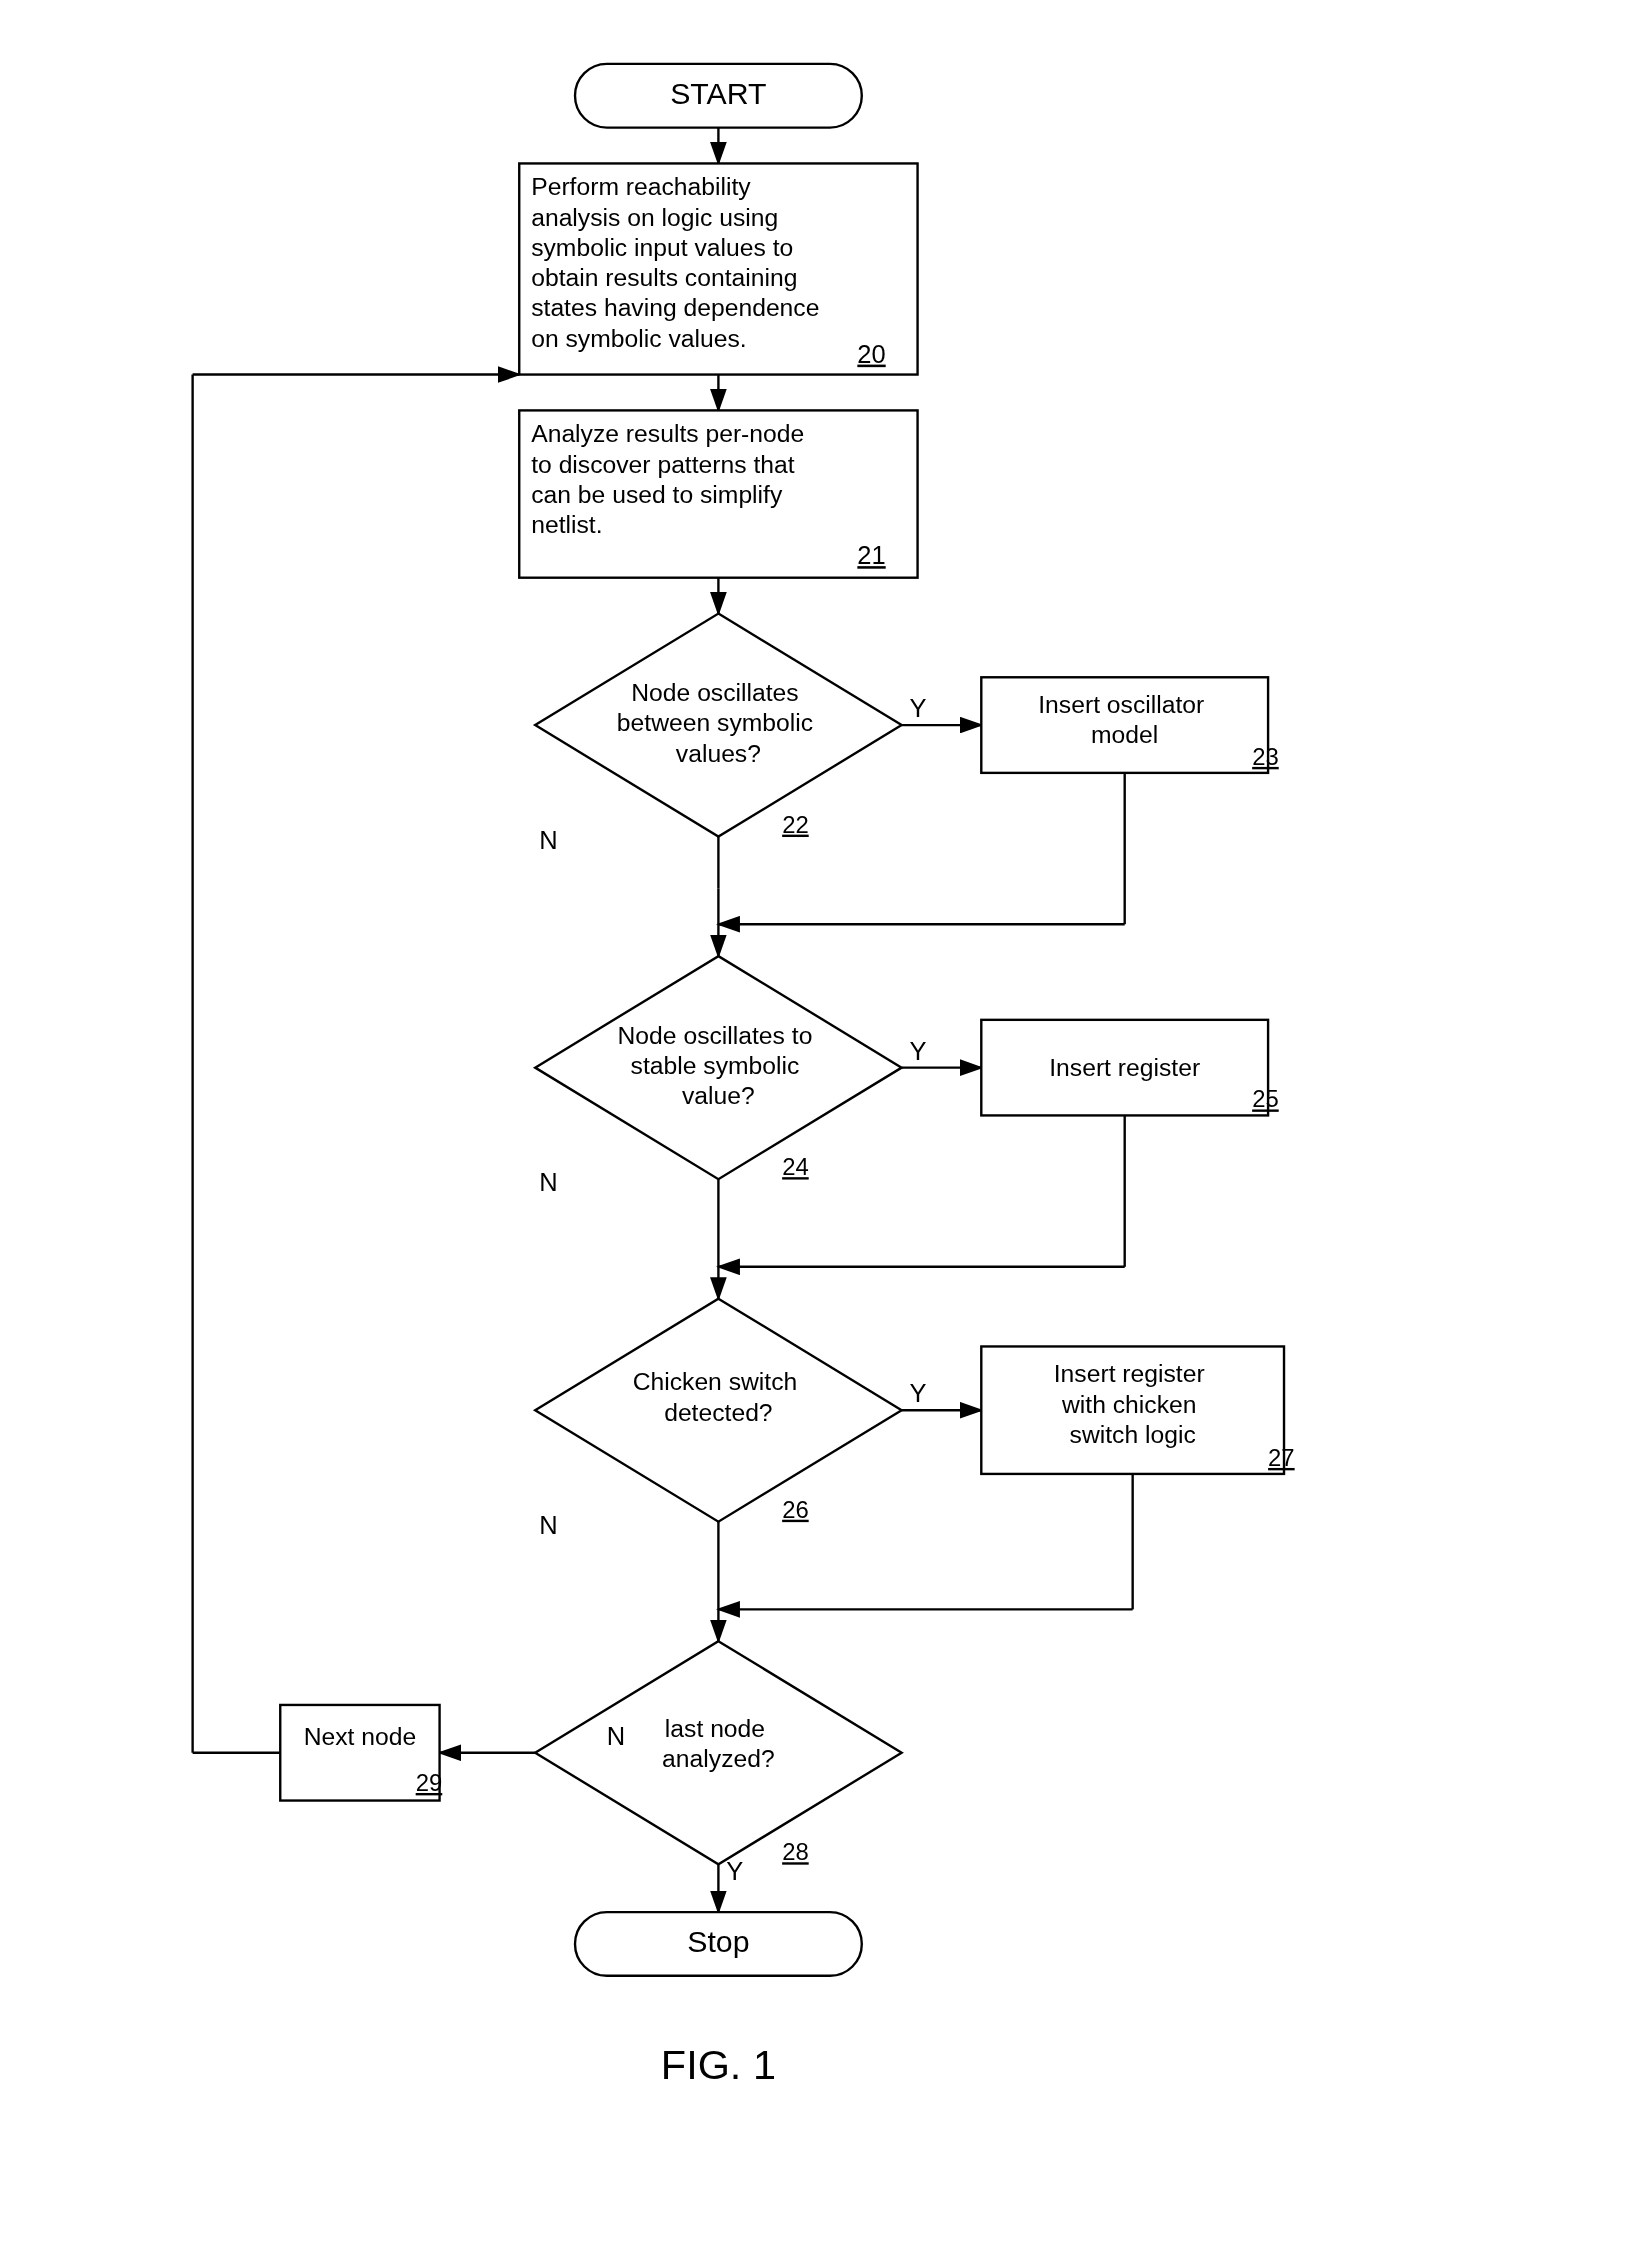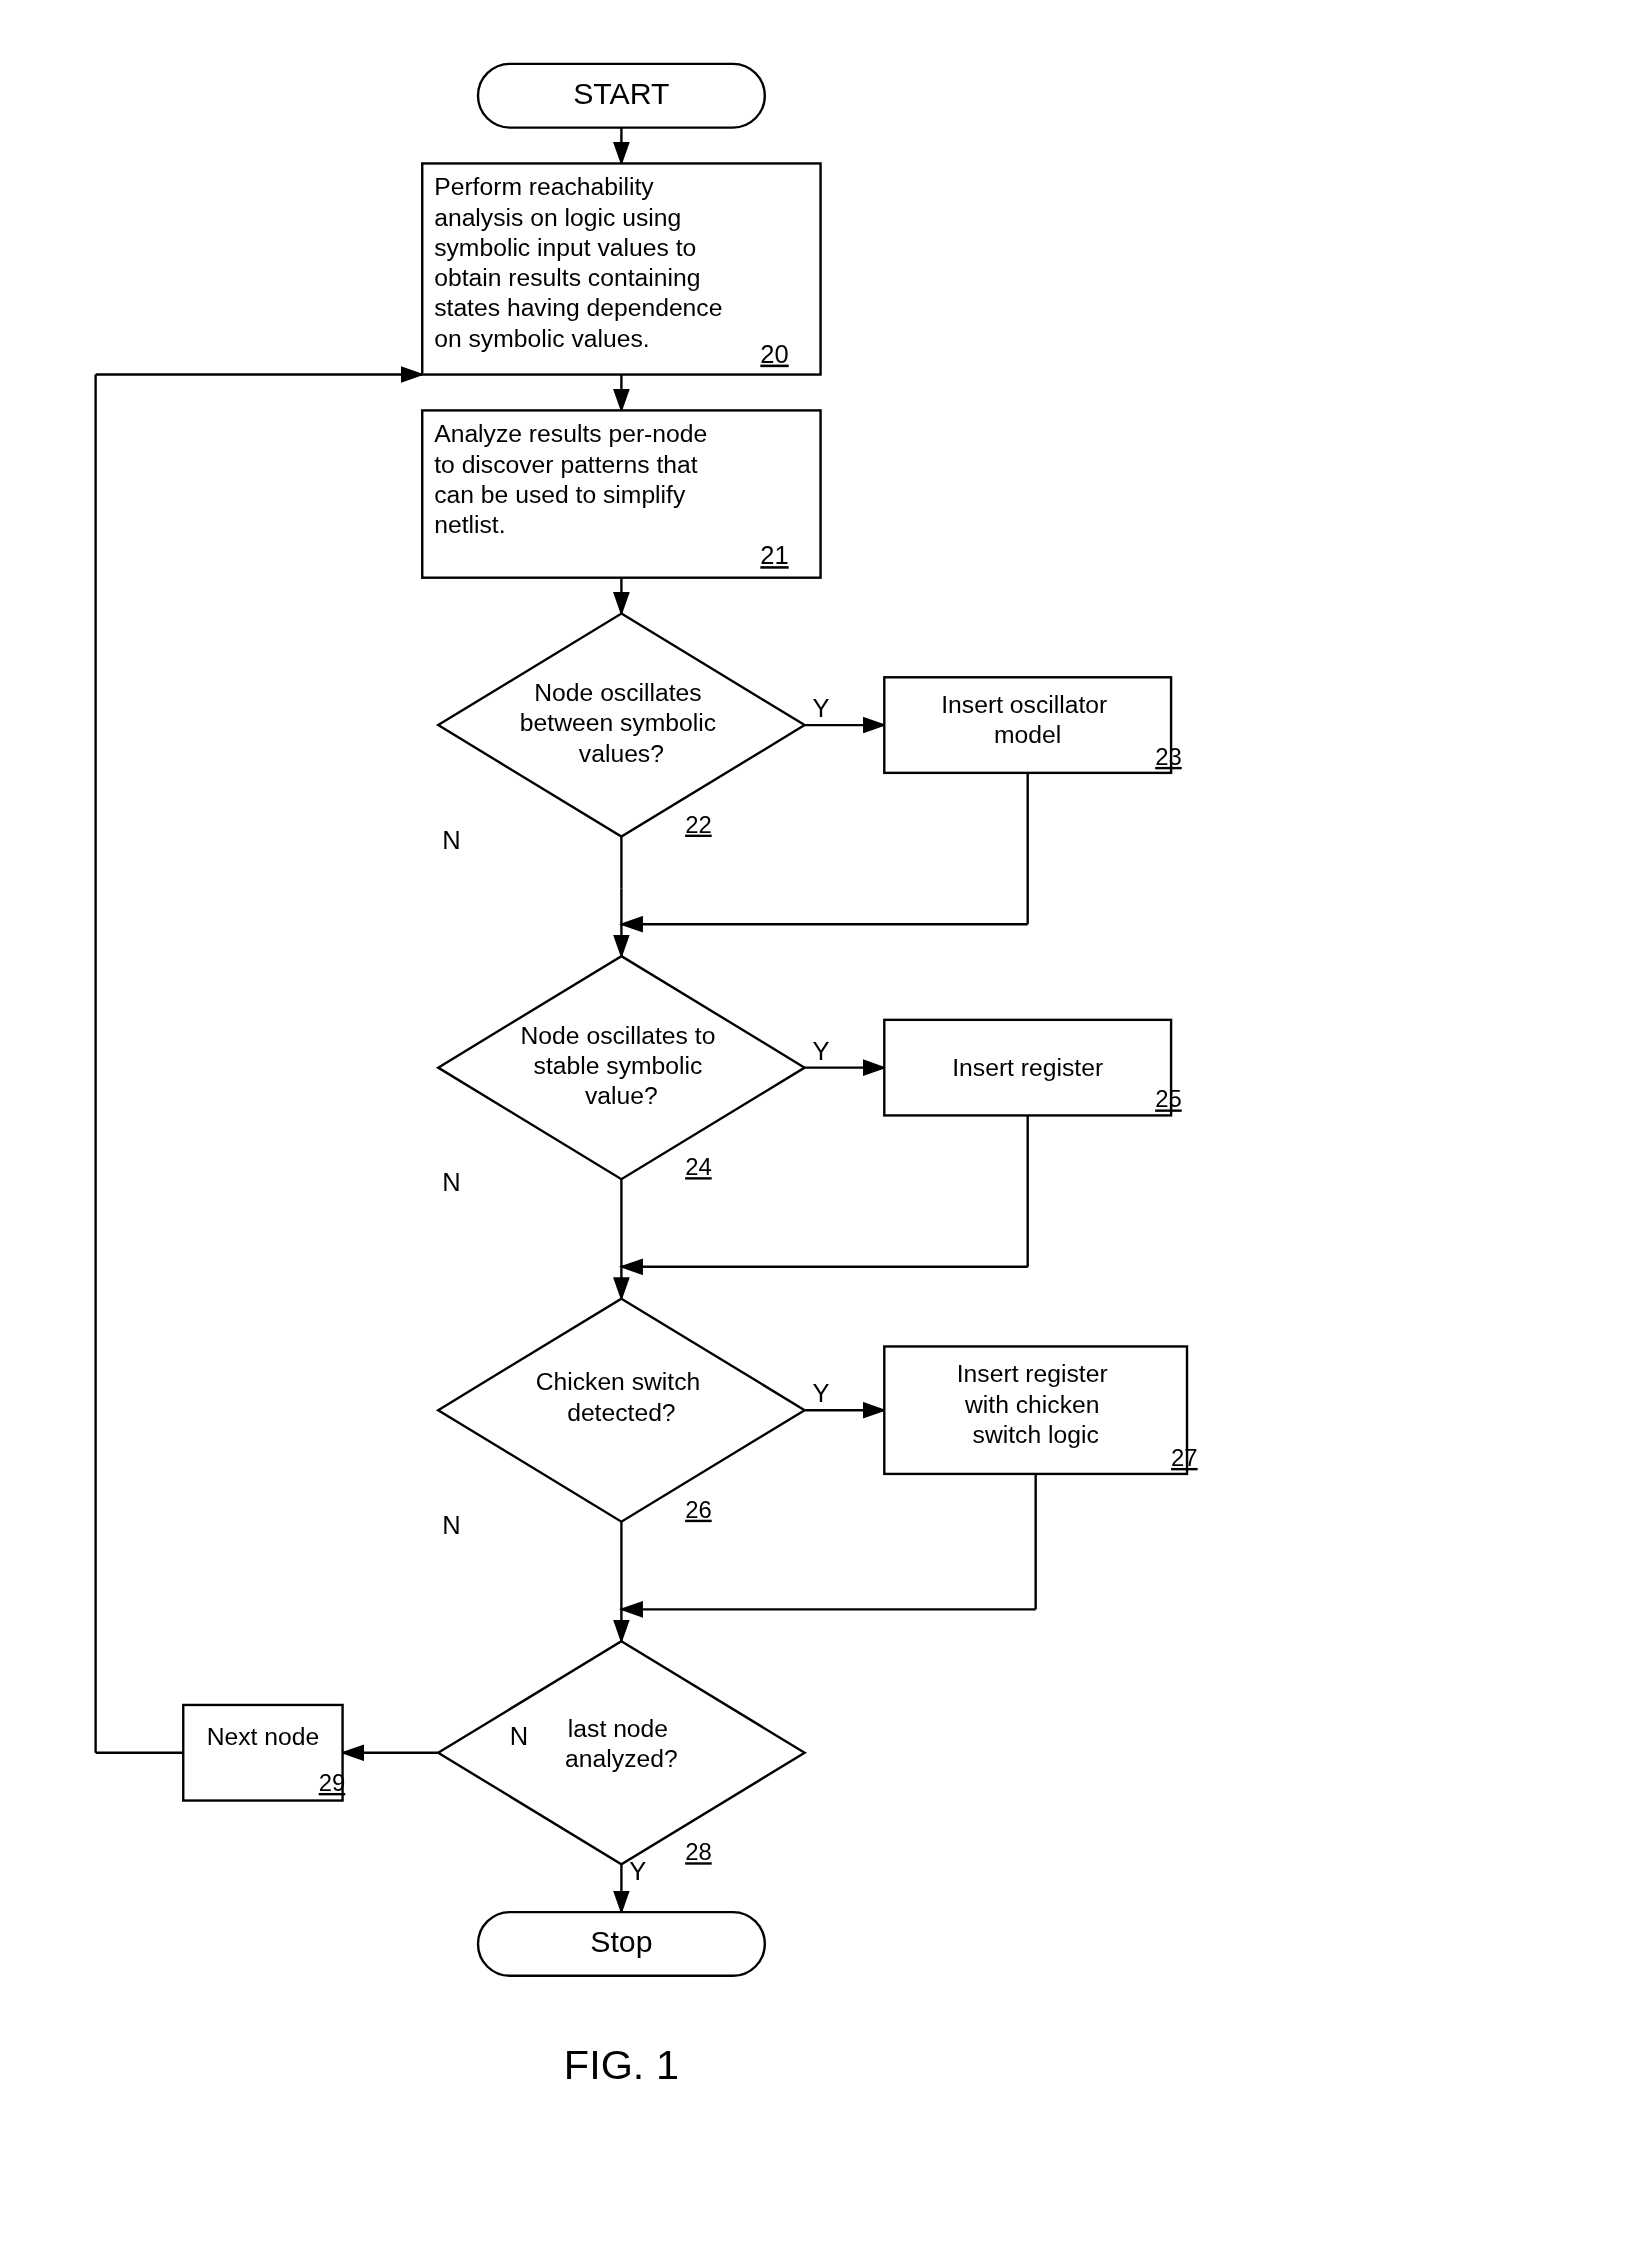--- a/index.html
+++ b/index.html
@@ -17,21 +17,21 @@
       position: relative;
       background: #ffffff;
     }
     .diagram-container {
       position: absolute;
       top: 32px;
       left: 0;
       right: 0;
       display: flex;
       flex-direction: column;
-      align-items: flex-start;
+      align-items: center;
     }
     svg.flowchart {
       width: 1434px;
       height: 2135px;
     }
   </style>
 </head>
 <body>
 
 <div class="page">

